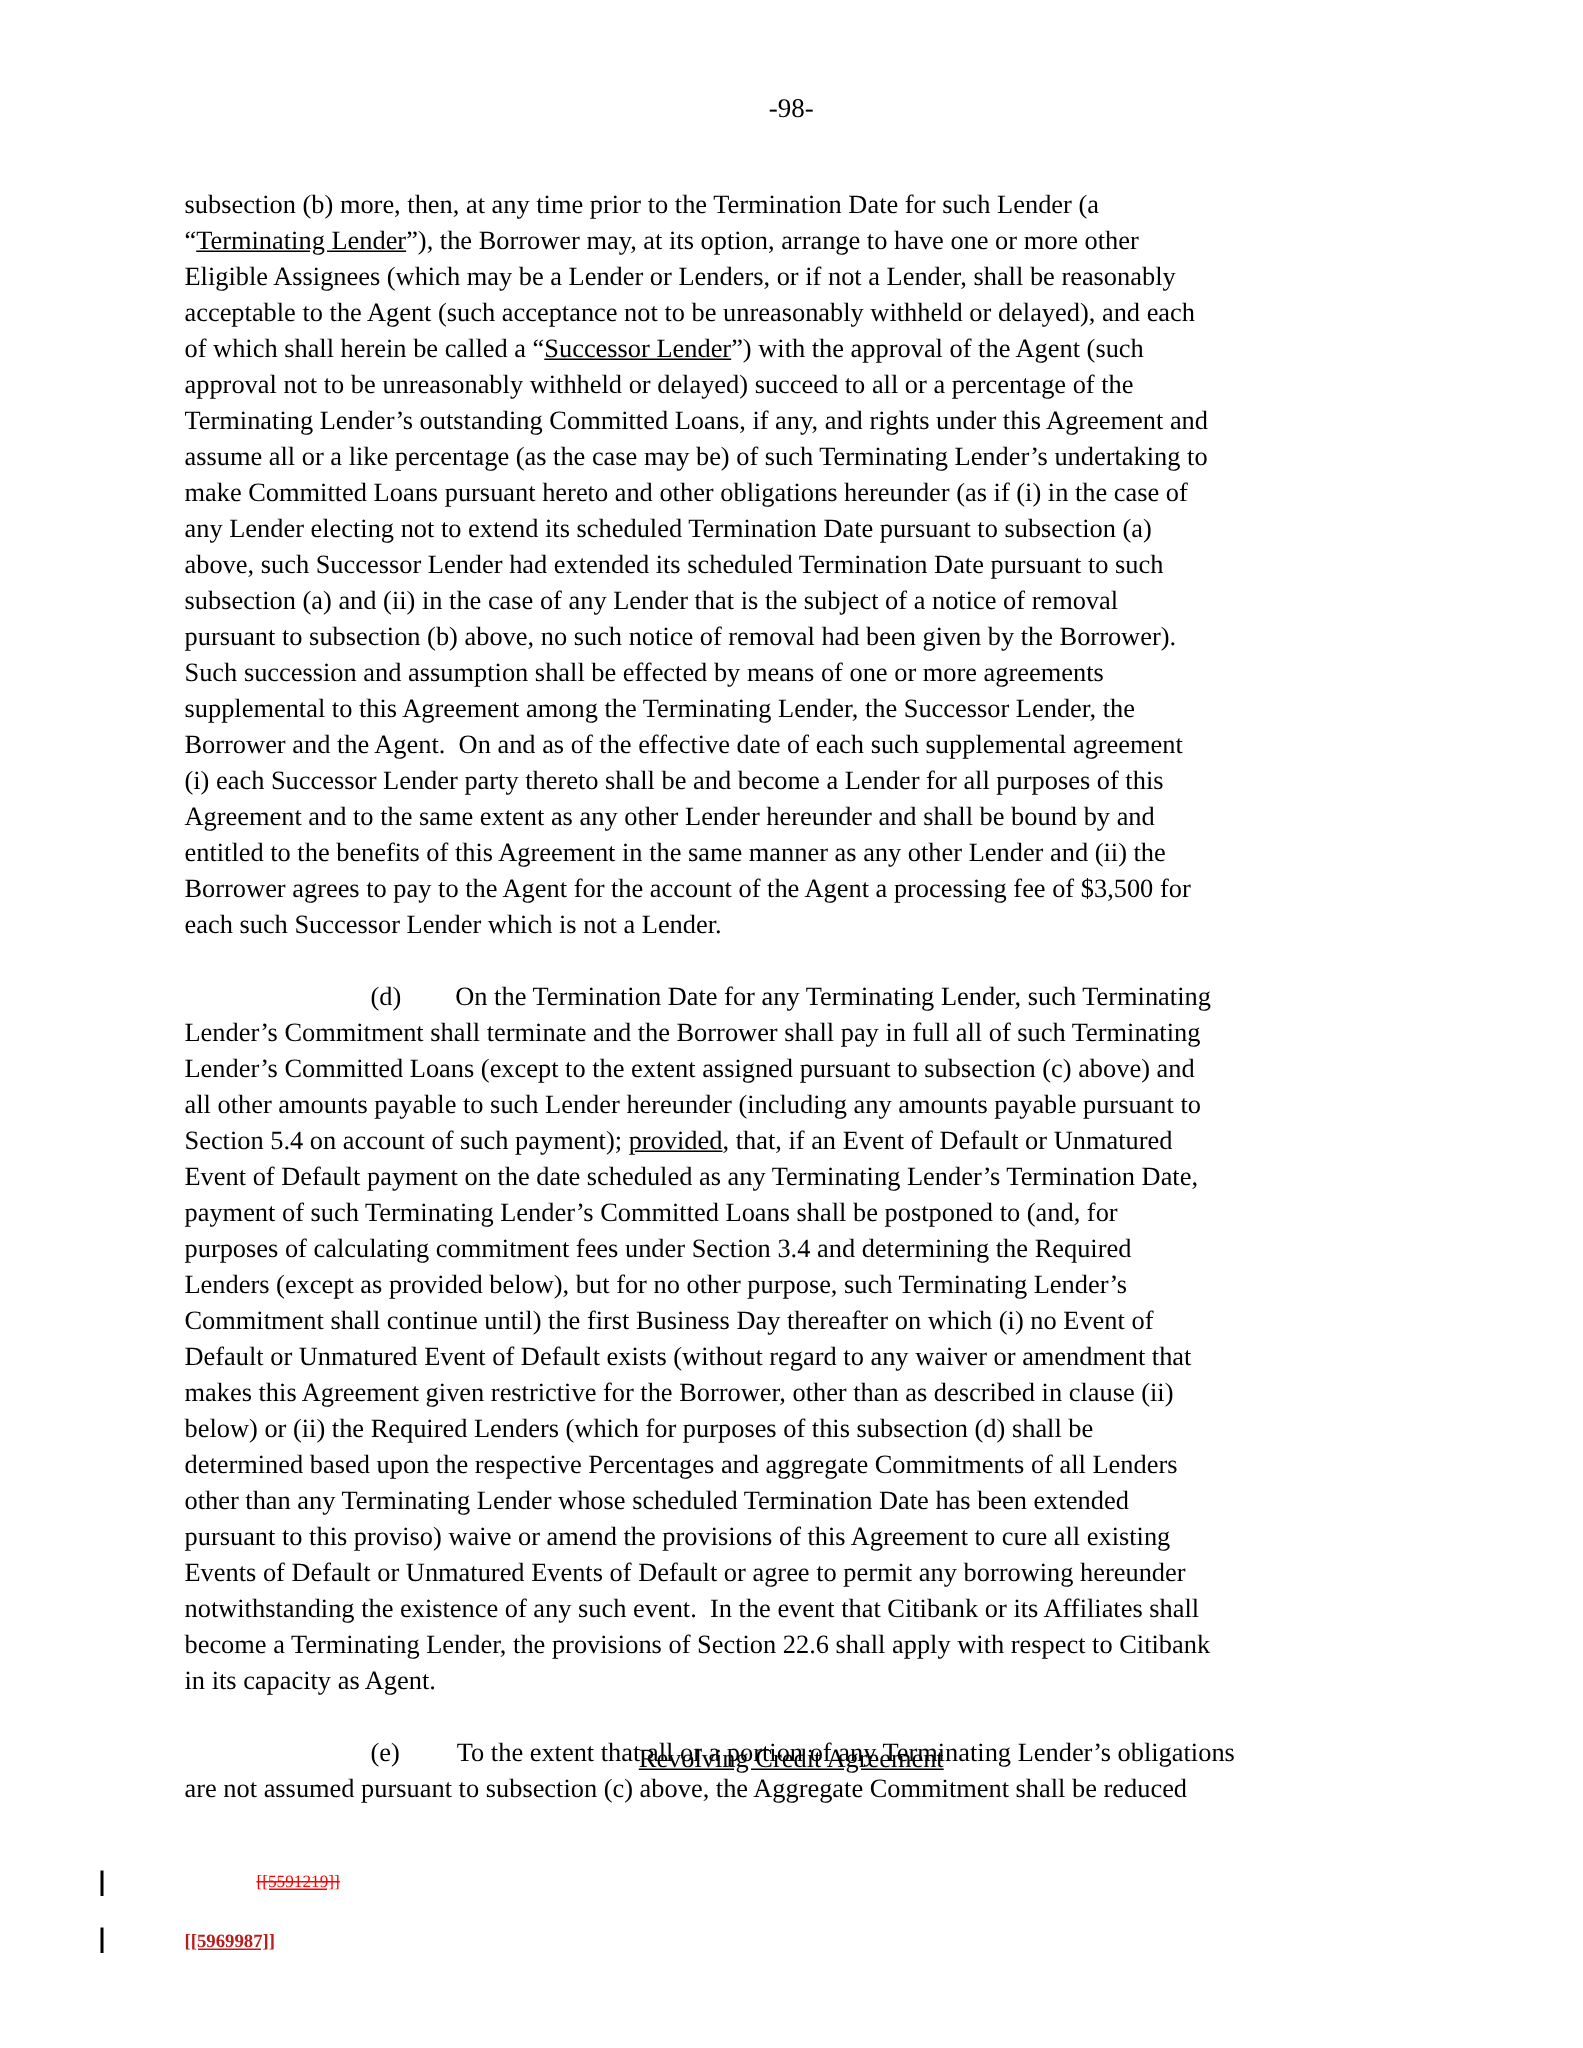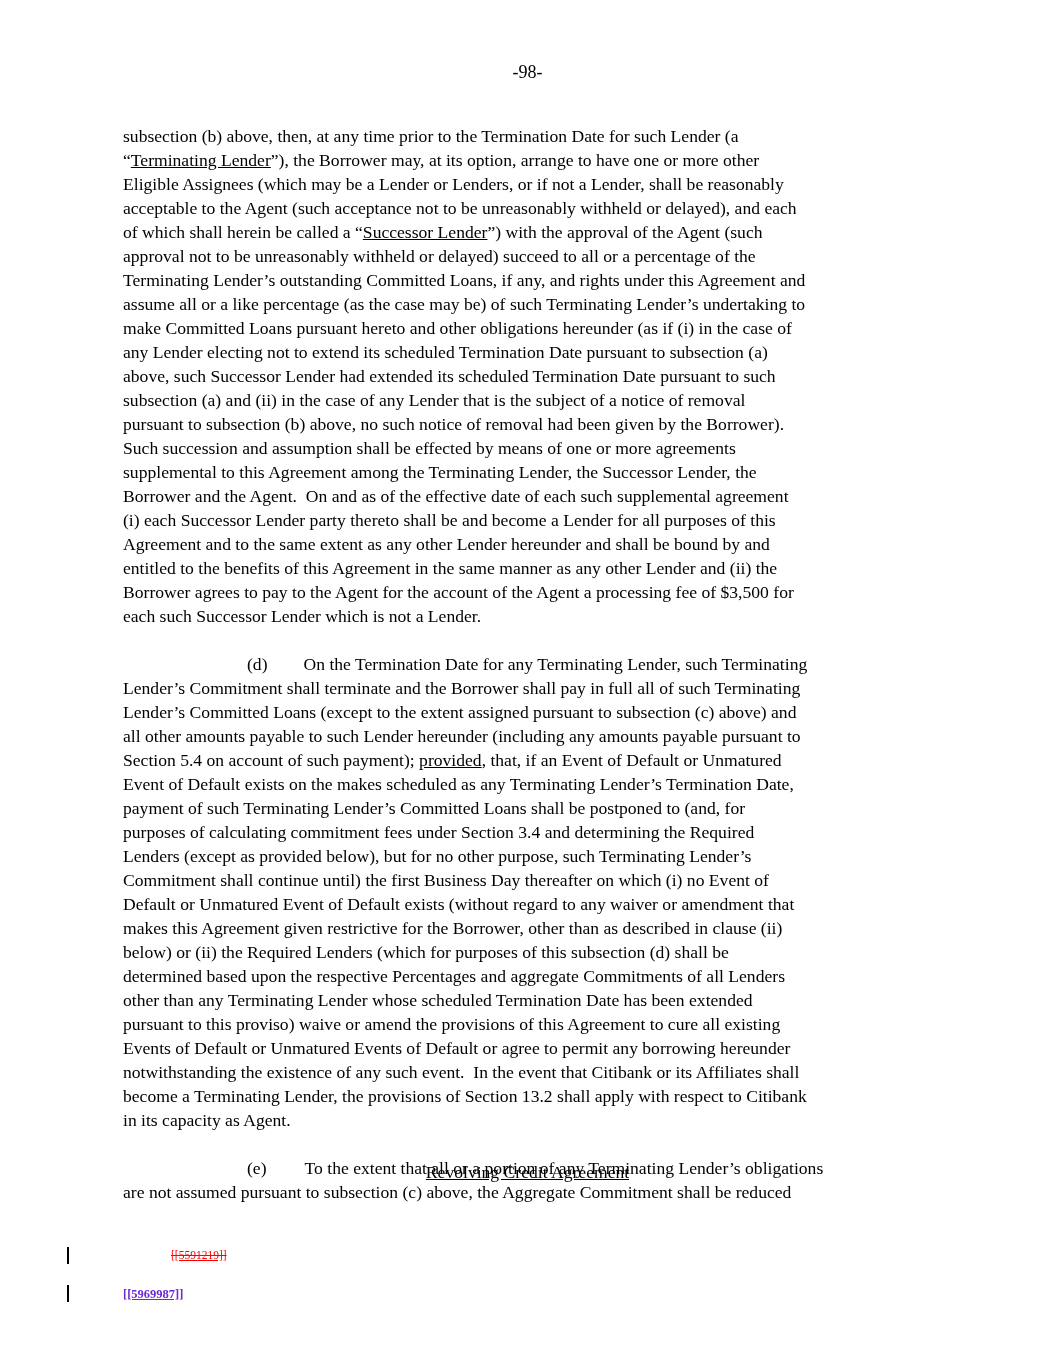--- a/index.html
+++ b/index.html
@@ -53,21 +53,21 @@
   .revision-deleted {
     top: 1248px;
     color: #ff0000;
     font-size: 11.5px;
     line-height: 14px;
     text-decoration: underline line-through;
     padding-left: 48px;
   }
   .revision-current {
     top: 1287px;
-    color: #6d28d9;
+    color: #b91c1c;
     font-size: 12.5px;
     line-height: 15px;
     font-weight: bold;
     text-decoration: underline;
   }
   .change-bar {
     position: absolute;
     left: 67px;
     width: 2px;
     height: 17px;
@@ -77,21 +77,21 @@
   .change-bar.bar-2 { top: 1285px; }
 </style>
 </head>
 <body>
 
 <div class="page">
   <div class="page-number">-98-</div>
 
   <div class="document-body">
       <div class="paragraph">
-        <div class="line"><span>subsection (b) above, then, at any time prior to the Termination Date for such Lender (a</span></div>
+        <div class="line"><span>subsection (b) more, then, at any time prior to the Termination Date for such Lender (a</span></div>
         <div class="line"><span>“</span><span class="underline">Terminating Lender</span><span>”), the Borrower may, at its option, arrange to have one or more other</span></div>
         <div class="line"><span>Eligible Assignees (which may be a Lender or Lenders, or if not a Lender, shall be reasonably</span></div>
         <div class="line"><span>acceptable to the Agent (such acceptance not to be unreasonably withheld or delayed), and each</span></div>
         <div class="line"><span>of which shall herein be called a “</span><span class="underline">Successor Lender</span><span>”) with the approval of the Agent (such</span></div>
         <div class="line"><span>approval not to be unreasonably withheld or delayed) succeed to all or a percentage of the</span></div>
         <div class="line"><span>Terminating Lender’s outstanding Committed Loans, if any, and rights under this Agreement and</span></div>
         <div class="line"><span>assume all or a like percentage (as the case may be) of such Terminating Lender’s undertaking to</span></div>
         <div class="line"><span>make Committed Loans pursuant hereto and other obligations hereunder (as if (i) in the case of</span></div>
         <div class="line"><span>any Lender electing not to extend its scheduled Termination Date pursuant to subsection (a)</span></div>
         <div class="line"><span>above, such Successor Lender had extended its scheduled Termination Date pursuant to such</span></div>
@@ -105,34 +105,34 @@
         <div class="line"><span>entitled to the benefits of this Agreement in the same manner as any other Lender and (ii) the</span></div>
         <div class="line"><span>Borrower agrees to pay to the Agent for the account of the Agent a processing fee of $3,500 for</span></div>
         <div class="line"><span>each such Successor Lender which is not a Lender.</span></div>
       </div>
       <div class="paragraph">
         <div class="line indent"><span>(d)</span><span class="tab-gap" style="width: 36px;"></span><span>On the Termination Date for any Terminating Lender, such Terminating</span></div>
         <div class="line"><span>Lender’s Commitment shall terminate and the Borrower shall pay in full all of such Terminating</span></div>
         <div class="line"><span>Lender’s Committed Loans (except to the extent assigned pursuant to subsection (c) above) and</span></div>
         <div class="line"><span>all other amounts payable to such Lender hereunder (including any amounts payable pursuant to</span></div>
         <div class="line"><span>Section 5.4 on account of such payment); </span><span class="underline">provided</span><span>, that, if an Event of Default or Unmatured</span></div>
-        <div class="line"><span>Event of Default exists on the makes scheduled as any Terminating Lender’s Termination Date,</span></div>
+        <div class="line"><span>Event of Default payment on the date scheduled as any Terminating Lender’s Termination Date,</span></div>
         <div class="line"><span>payment of such Terminating Lender’s Committed Loans shall be postponed to (and, for</span></div>
         <div class="line"><span>purposes of calculating commitment fees under Section 3.4 and determining the Required</span></div>
         <div class="line"><span>Lenders (except as provided below), but for no other purpose, such Terminating Lender’s</span></div>
         <div class="line"><span>Commitment shall continue until) the first Business Day thereafter on which (i) no Event of</span></div>
         <div class="line"><span>Default or Unmatured Event of Default exists (without regard to any waiver or amendment that</span></div>
         <div class="line"><span>makes this Agreement given restrictive for the Borrower, other than as described in clause (ii)</span></div>
         <div class="line"><span>below) or (ii) the Required Lenders (which for purposes of this subsection (d) shall be</span></div>
         <div class="line"><span>determined based upon the respective Percentages and aggregate Commitments of all Lenders</span></div>
         <div class="line"><span>other than any Terminating Lender whose scheduled Termination Date has been extended</span></div>
         <div class="line"><span>pursuant to this proviso) waive or amend the provisions of this Agreement to cure all existing</span></div>
         <div class="line"><span>Events of Default or Unmatured Events of Default or agree to permit any borrowing hereunder</span></div>
         <div class="line"><span>notwithstanding the existence of any such event.  In the event that Citibank or its Affiliates shall</span></div>
-        <div class="line"><span>become a Terminating Lender, the provisions of Section 13.2 shall apply with respect to Citibank</span></div>
+        <div class="line"><span>become a Terminating Lender, the provisions of Section 22.6 shall apply with respect to Citibank</span></div>
         <div class="line"><span>in its capacity as Agent.</span></div>
       </div>
       <div class="paragraph">
         <div class="line indent"><span>(e)</span><span class="tab-gap" style="width: 38px;"></span><span>To the extent that all or a portion of any Terminating Lender’s obligations</span></div>
         <div class="line"><span>are not assumed pursuant to subsection (c) above, the Aggregate Commitment shall be reduced</span></div>
       </div>
     </div>
 
   <div class="footer-title">Revolving Credit Agreement</div>
 

